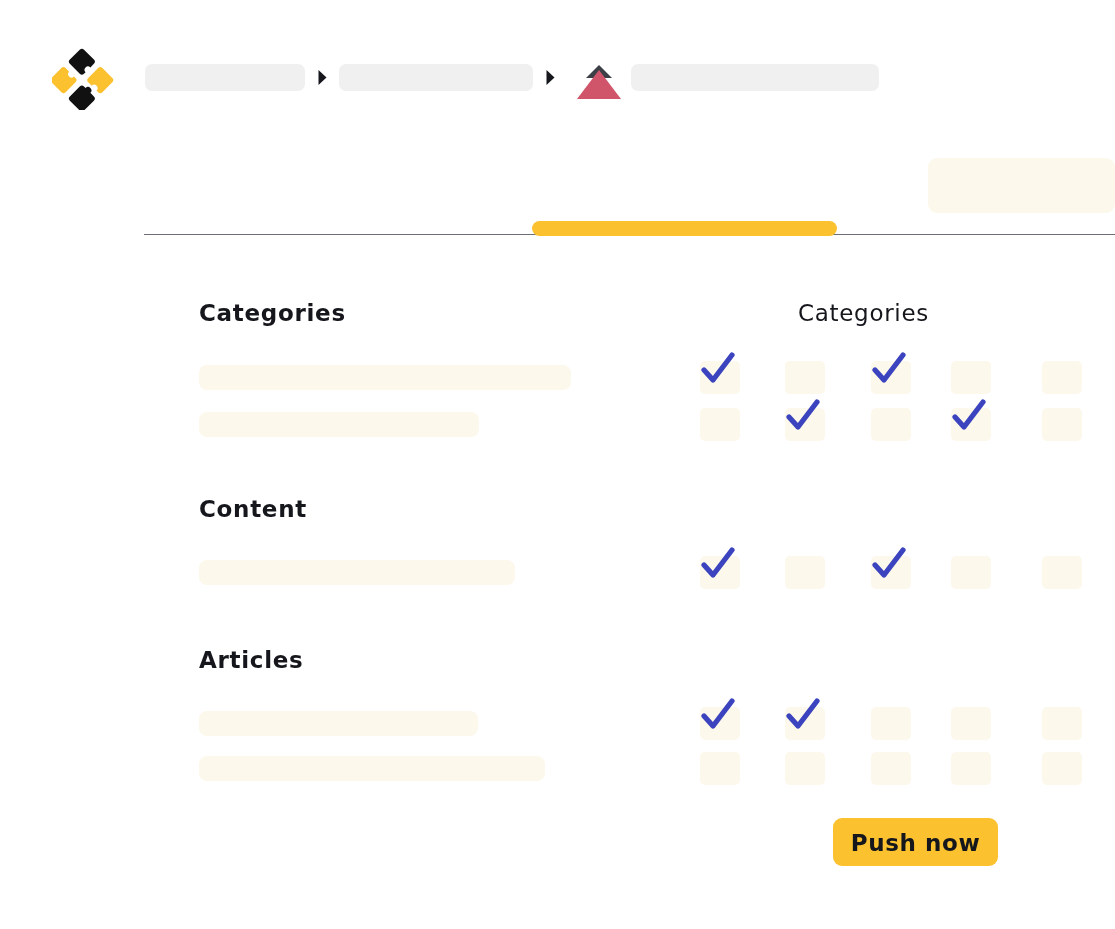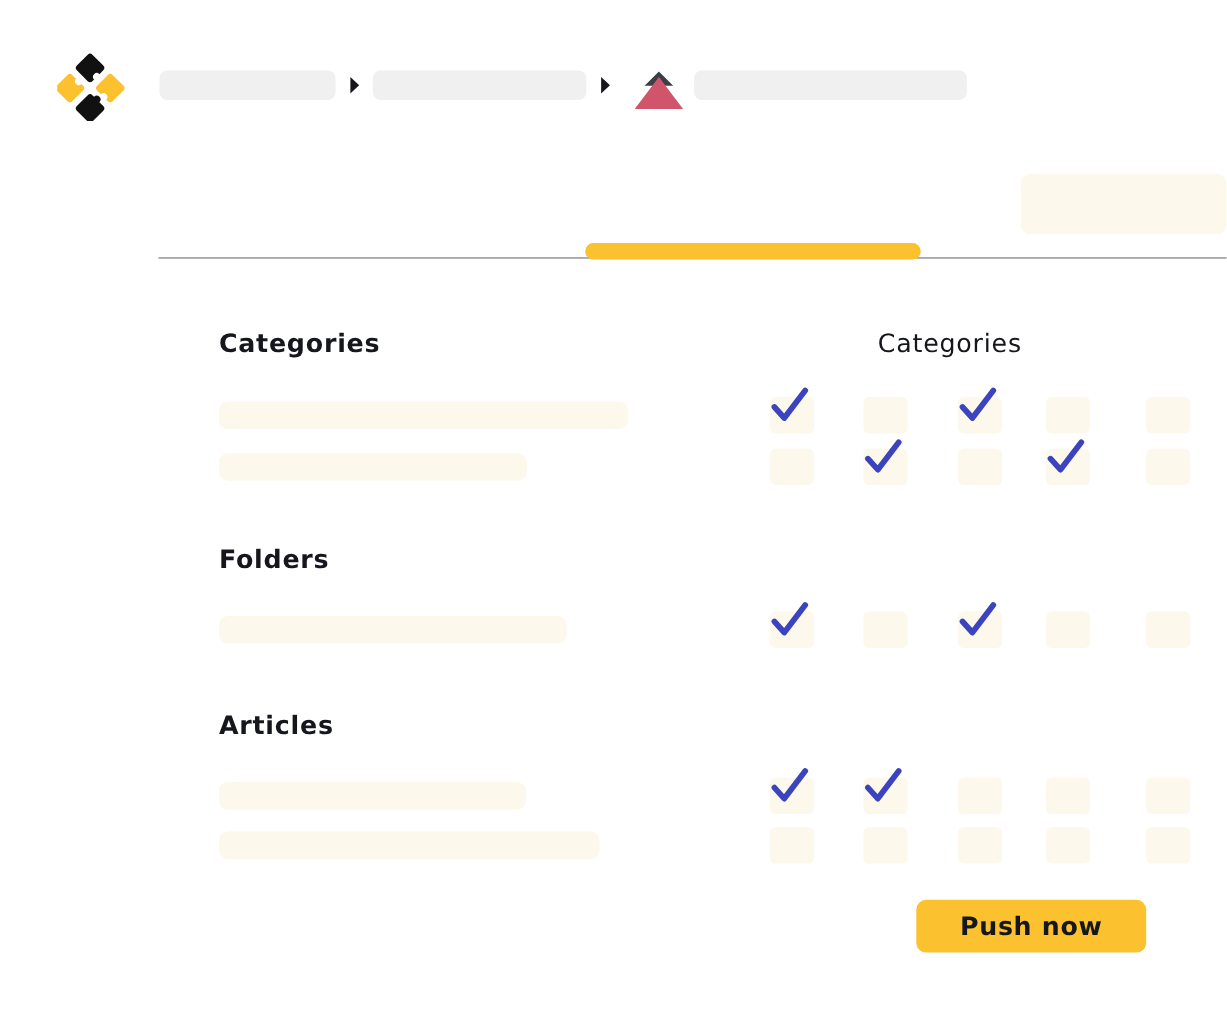--- a/index.html
+++ b/index.html
@@ -160,21 +160,21 @@
     height: 46px;
     pointer-events: none;
   }
   .cb-check svg { display: block; overflow: visible; }
 
   
   .push-btn {
     position: absolute;
     left: 833px;
     top: 818px;
-    width: 209px;
+    width: 165px;
     height: 48px;
     border: 0;
     border-radius: 9px;
     background: #fbc12e;
     color: #15171c;
     font-family: "DejaVu Sans", "Liberation Sans", sans-serif;
     font-size: 23px;
     font-weight: bold;
     letter-spacing: 0.6px;
     cursor: pointer;
@@ -259,21 +259,21 @@
         </svg>
       </div>
       <div class="cb" style="left: 871px; top: 173px;"></div>
       <div class="cb" style="left: 951px; top: 173px;"></div>
       <div class="cb-check" style="left: 945px; top: 155px;">
         <svg width="46" height="46" viewBox="0 0 46 46">
           <path d="M10 27 L19 37 L38 12" fill="none" stroke="#3b44be" stroke-width="5.2" stroke-linecap="round" stroke-linejoin="round"></path>
         </svg>
       </div>
       <div class="cb" style="left: 1042px; top: 173px;"></div>
-      <div class="section-head" style="left: 199px; top: 261px;">Folders</div>
+      <div class="section-head" style="left: 199px; top: 261px;">Content</div>
       <div class="ph-bar" style="left: 199px; top: 325px; width: 316px;"></div>
       <div class="cb" style="left: 700px; top: 321px;"></div>
       <div class="cb-check" style="left: 694px; top: 303px;">
         <svg width="46" height="46" viewBox="0 0 46 46">
           <path d="M10 27 L19 37 L38 12" fill="none" stroke="#3b44be" stroke-width="5.2" stroke-linecap="round" stroke-linejoin="round"></path>
         </svg>
       </div>
       <div class="cb" style="left: 785px; top: 321px;"></div>
       <div class="cb" style="left: 871px; top: 321px;"></div>
       <div class="cb-check" style="left: 865px; top: 303px;">

